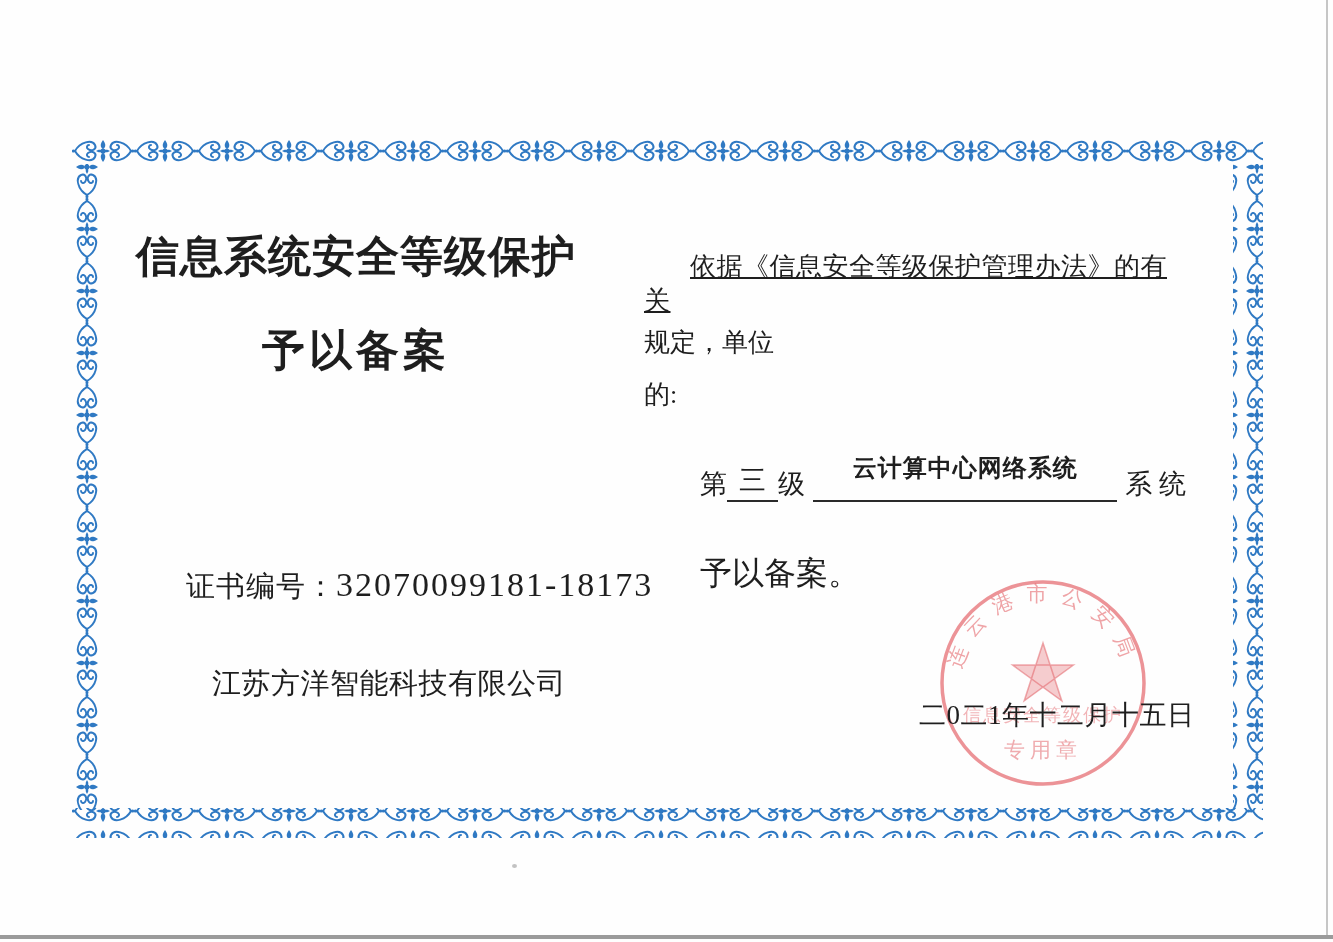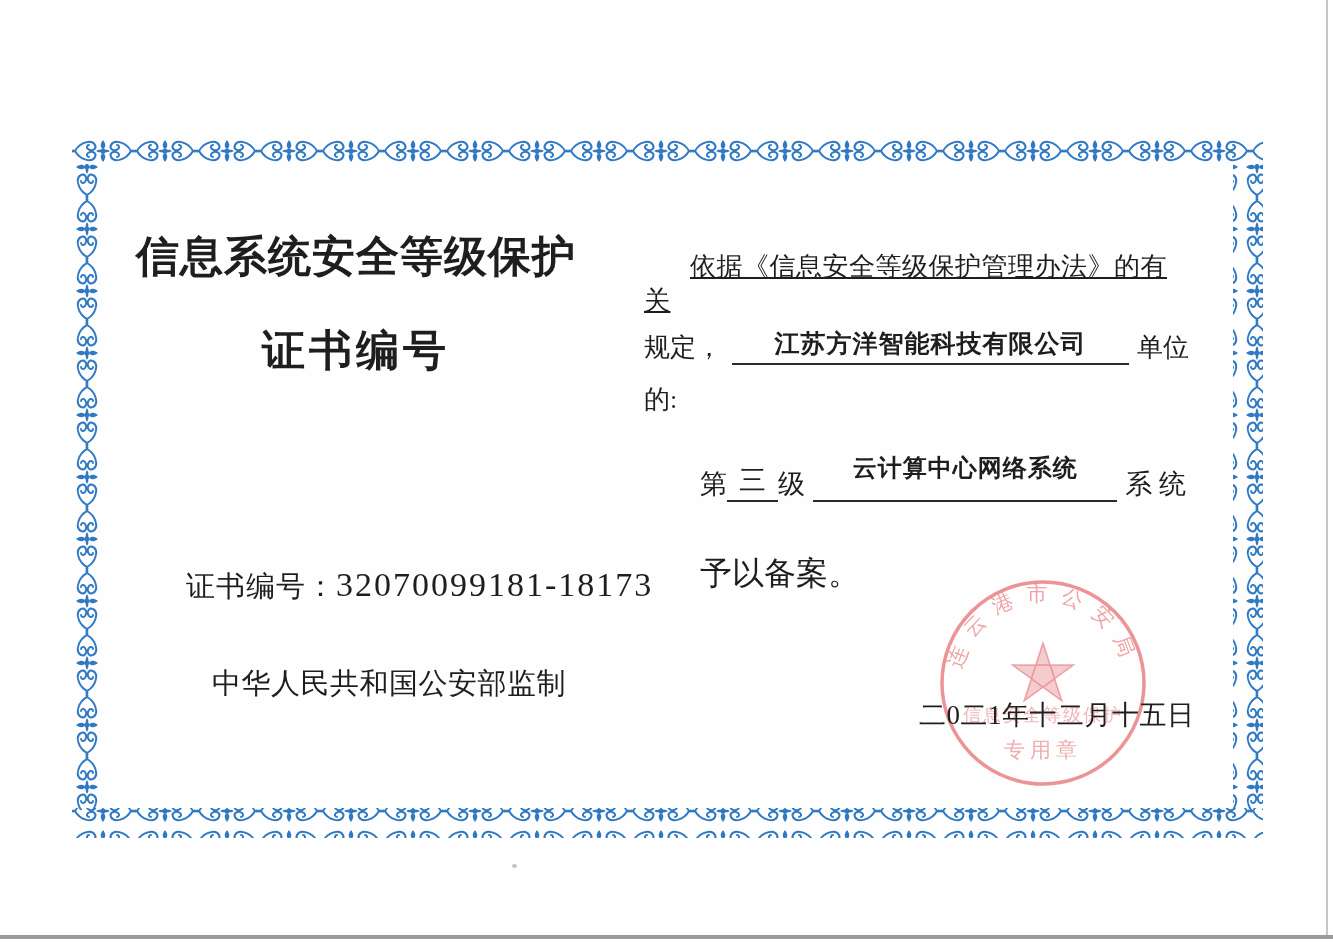--- a/index.html
+++ b/index.html
@@ -104,47 +104,46 @@
     <polygon class="seal-star" points="114,72 132.8,129.9 83.6,94.1 144.4,94.1 95.2,129.9"></polygon>
     <text class="seal-arc-text">
       <textPath href="#sealArcPath" startOffset="50%" text-anchor="middle">连云港市公安局</textPath>
     </text>
     <text class="seal-inner1" x="114" y="150" text-anchor="middle">信息安全等级保护</text>
     <text class="seal-inner2" x="114" y="186" text-anchor="middle">专用章</text>
   </svg>
 
   <div class="title-wrap">
     <div class="title-line1">信息系统安全等级保护</div>
-    <div class="title-line2">证书编号</div>
+    <div class="title-line2">予以备案</div>
   </div>
 
   <div class="para">
     <div class="p-line1">依据《信息安全等级保护管理办法》的有关</div>
     <div class="p-line2">
       <span class="lead">规定，</span>
-      <span class="fill-line">江苏方洋智能科技有限公司</span>
       <span class="tail">单位</span>
     </div>
     <div class="p-line3">的:</div>
   </div>
 
   <div class="level-row">
     <span class="lvl-word">第</span>
     <span class="lvl-grade">三</span>
     <span class="lvl-word">级</span>
     <span class="sys-line">云计算中心网络系统</span>
     <span class="lvl-word">系 统</span>
   </div>
 
   <div class="filing">予以备案。</div>
 
   <div class="certno">
     <span class="label">证书编号：</span><span class="value">32070099181-18173</span>
   </div>
 
-  <div class="issuer">中华人民共和国公安部监制</div>
+  <div class="issuer">江苏方洋智能科技有限公司</div>
 
   <div class="date-line">二0二1年十二月十五日</div>
 
   <div class="edge-right"></div>
   <div class="edge-bottom"></div>
   <div class="speck"></div>
 </div>
 
 </body></html>

